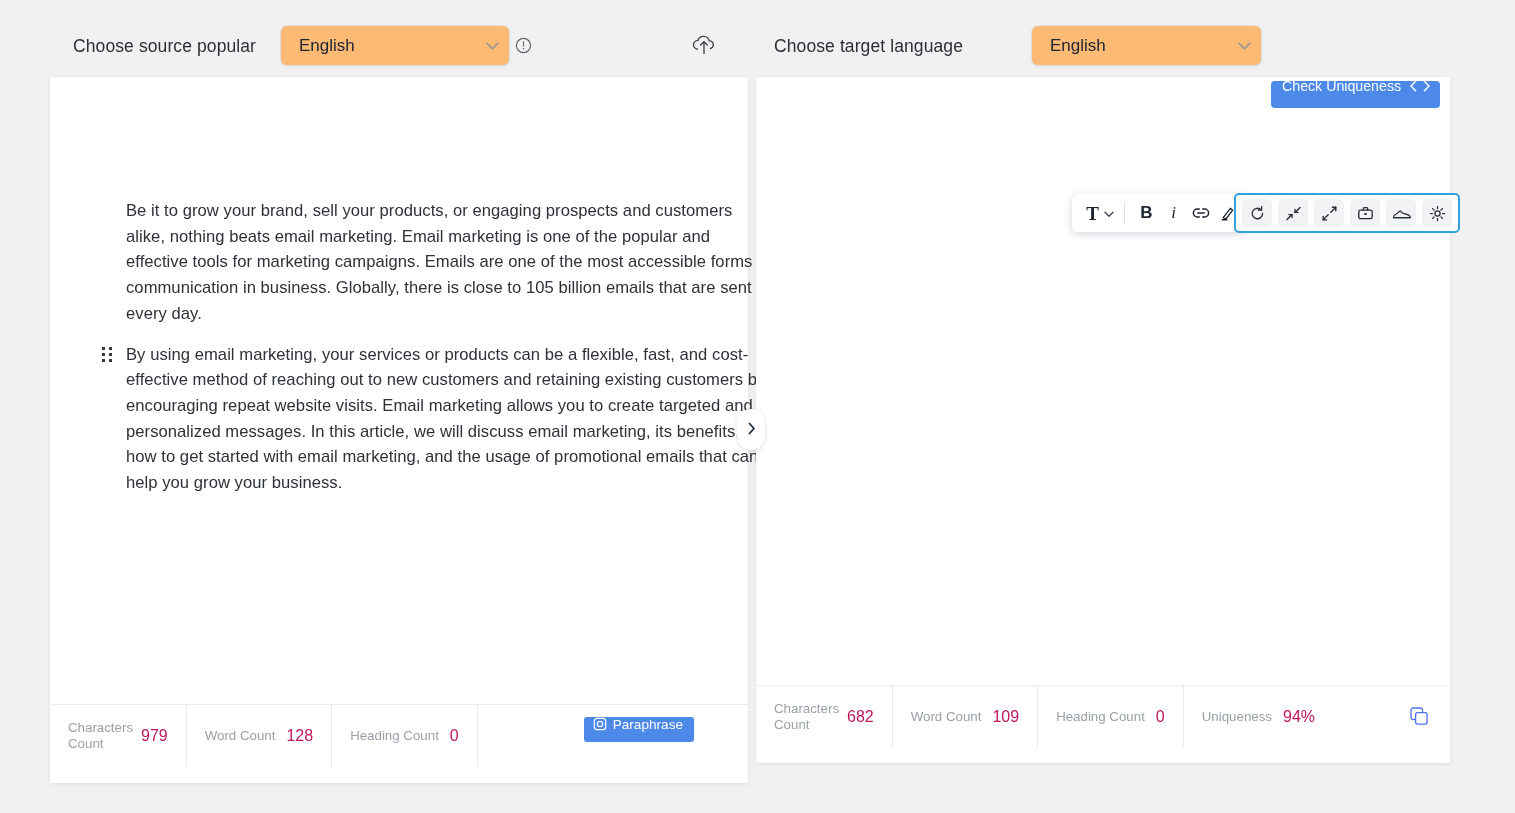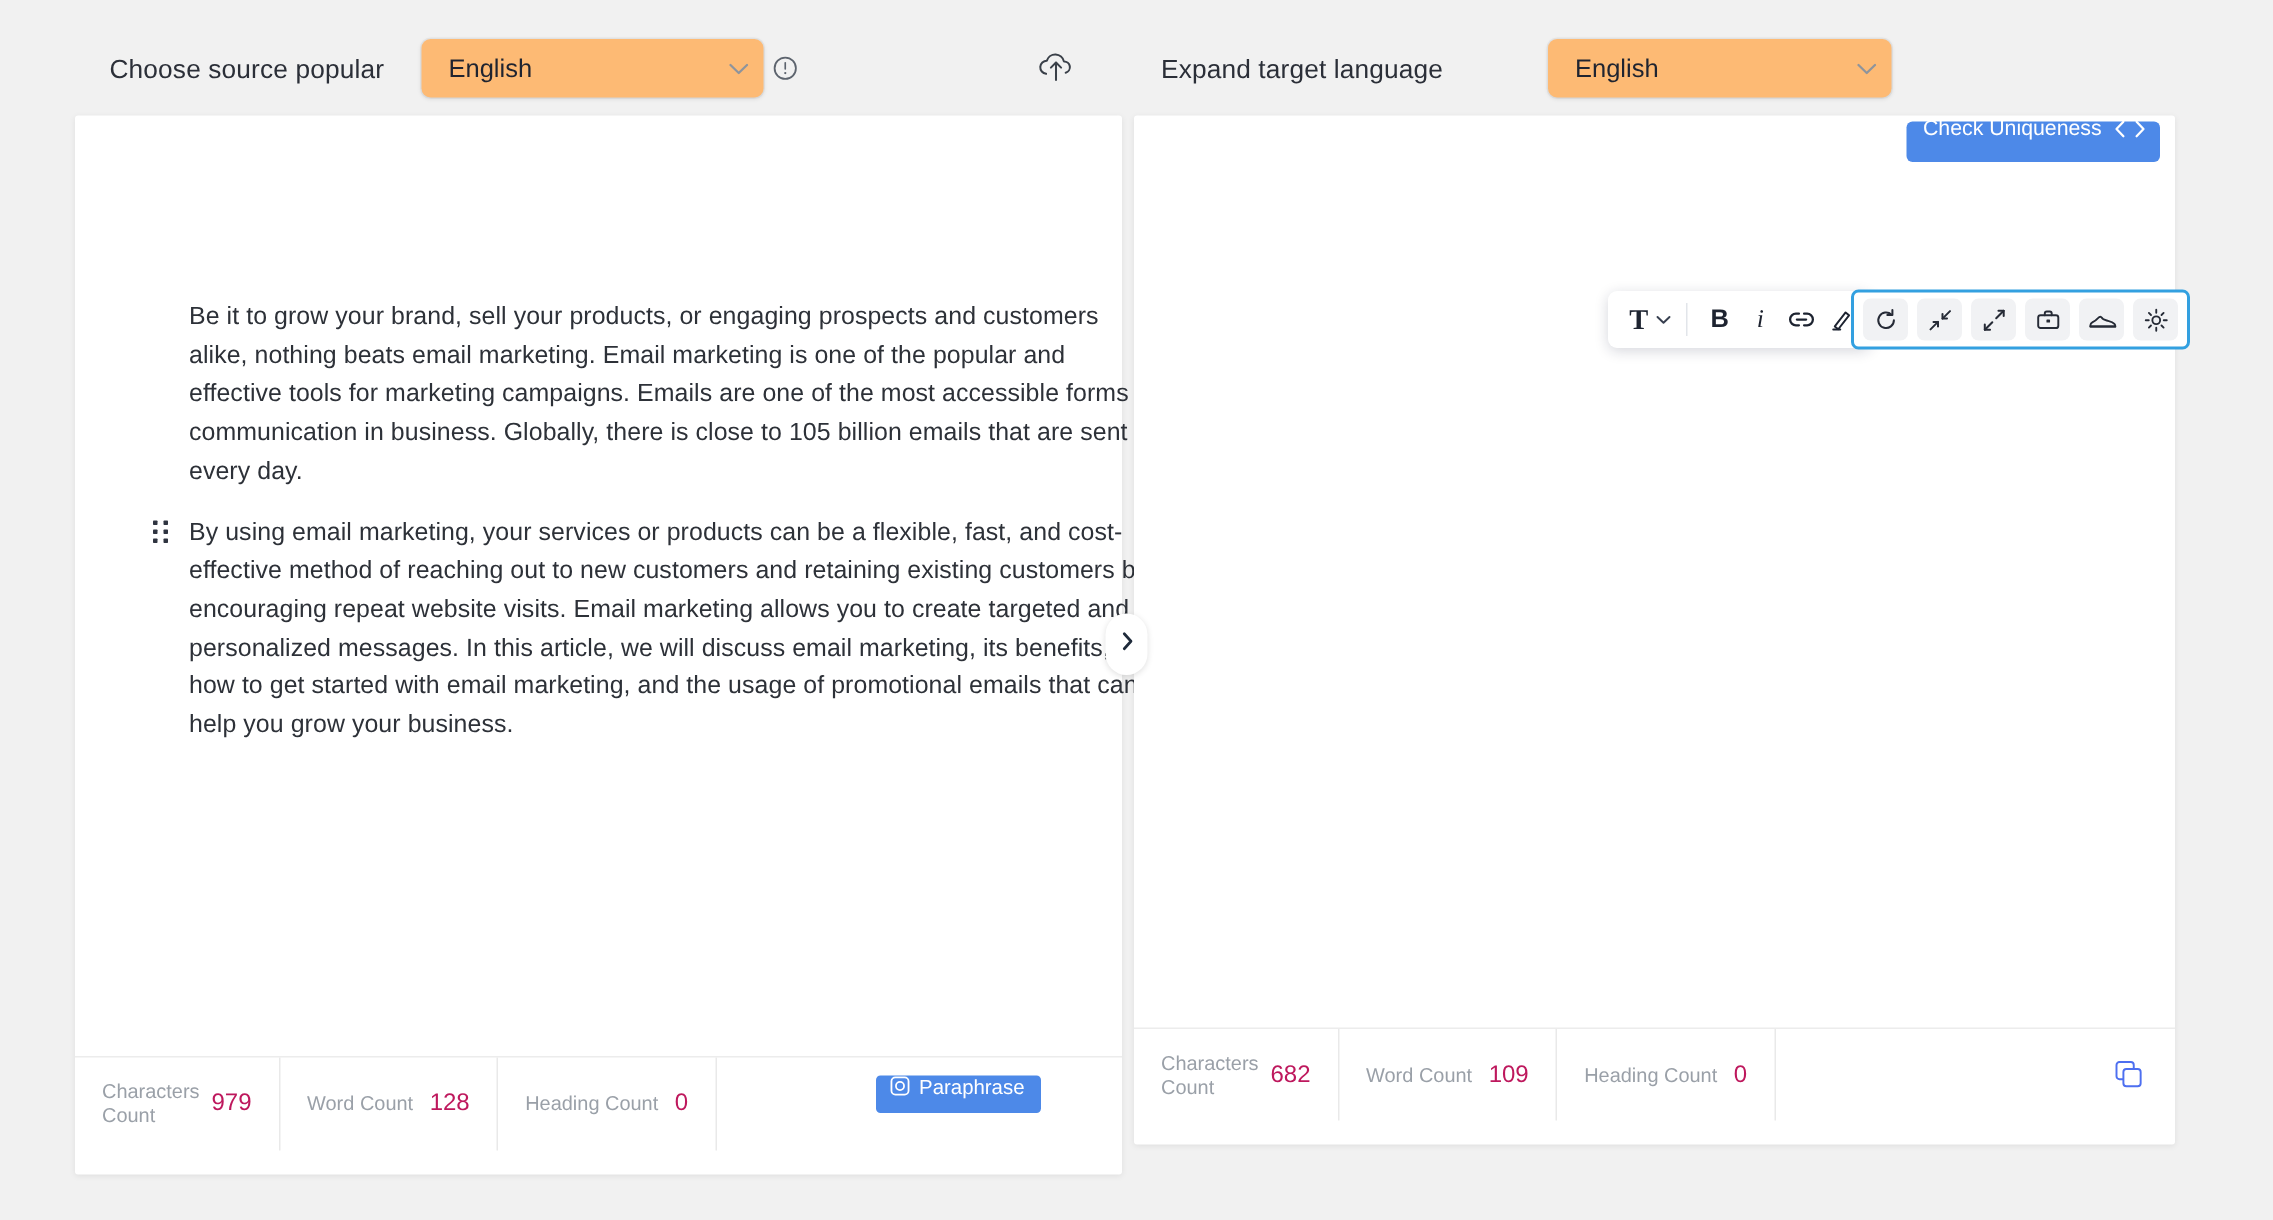--- a/index.html
+++ b/index.html
@@ -171,21 +171,21 @@
     </div>
 
     <div class="upload-icon">
       <svg width="26" height="23" viewBox="0 0 26 23">
         <path d="M6.4 16.2a4.4 4.4 0 0 1 .5-8.77 5.9 5.9 0 0 1 11.36.5 3.85 3.85 0 0 1 1.2 7.55" fill="none" stroke="#3a4049" stroke-width="1.35" stroke-linecap="round" stroke-linejoin="round"></path>
         <path d="M13 20.4V8.9" fill="none" stroke="#3a4049" stroke-width="1.35" stroke-linecap="round"></path>
         <path d="M9.6 12.1L13 8.7l3.4 3.4" fill="none" stroke="#3a4049" stroke-width="1.35" stroke-linecap="round" stroke-linejoin="round"></path>
       </svg>
     </div>
 
-    <div class="lang-label tgt-label">Expand target language</div>
+    <div class="lang-label tgt-label">Choose target language</div>
 
     <div class="select tgt-select">
       <span class="val">English</span>
       <span class="chev">
         <svg width="13" height="8" viewBox="0 0 13 8">
             <path d="M1 1.3L6.5 6.7 12 1.3" fill="none" stroke="#8e949c" stroke-width="1.5" stroke-linecap="round" stroke-linejoin="round"></path>
           </svg>
       </span>
     </div>
   </div>
@@ -241,20 +241,24 @@
         <span class="lbl two">Characters Count</span>
         <span class="num">682</span>
       </div>
       <div class="stat">
         <span class="lbl">Word Count</span>
         <span class="num">109</span>
       </div>
       <div class="stat">
         <span class="lbl">Heading Count</span>
         <span class="num">0</span>
+      </div>
+      <div class="stat uniq-stat">
+        <span class="lbl">Uniqueness</span>
+        <span class="num">94%</span>
       </div>
       <div class="copy-btn">
         <svg width="21" height="21" viewBox="0 0 21 21">
           <rect x="2" y="2" width="11.5" height="11.5" rx="2" fill="none" stroke="#4d6ff0" stroke-width="1.3"></rect>
           <rect x="6.6" y="6.6" width="11.5" height="11.5" rx="2" fill="#fff" stroke="#4d6ff0" stroke-width="1.3"></rect>
         </svg>
       </div>
     </div>
   </div>
 

